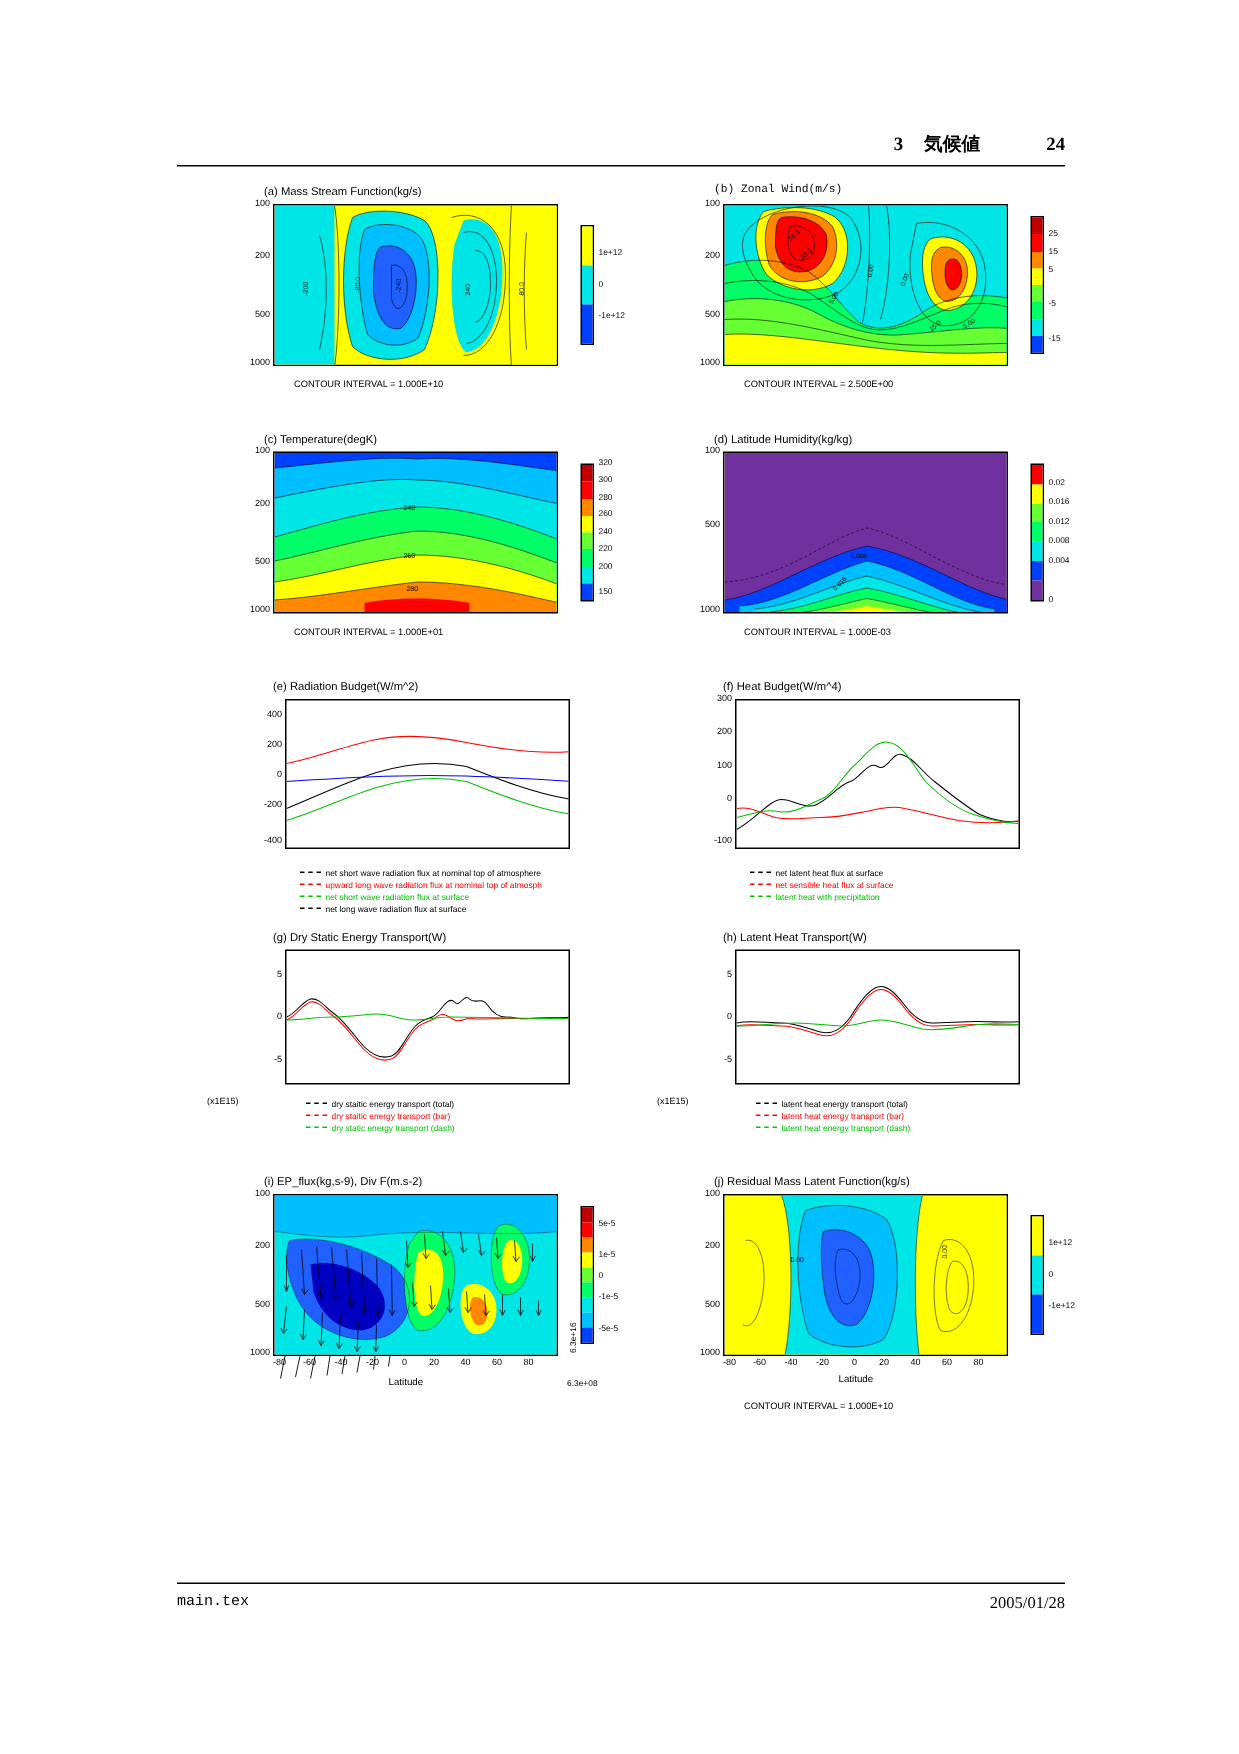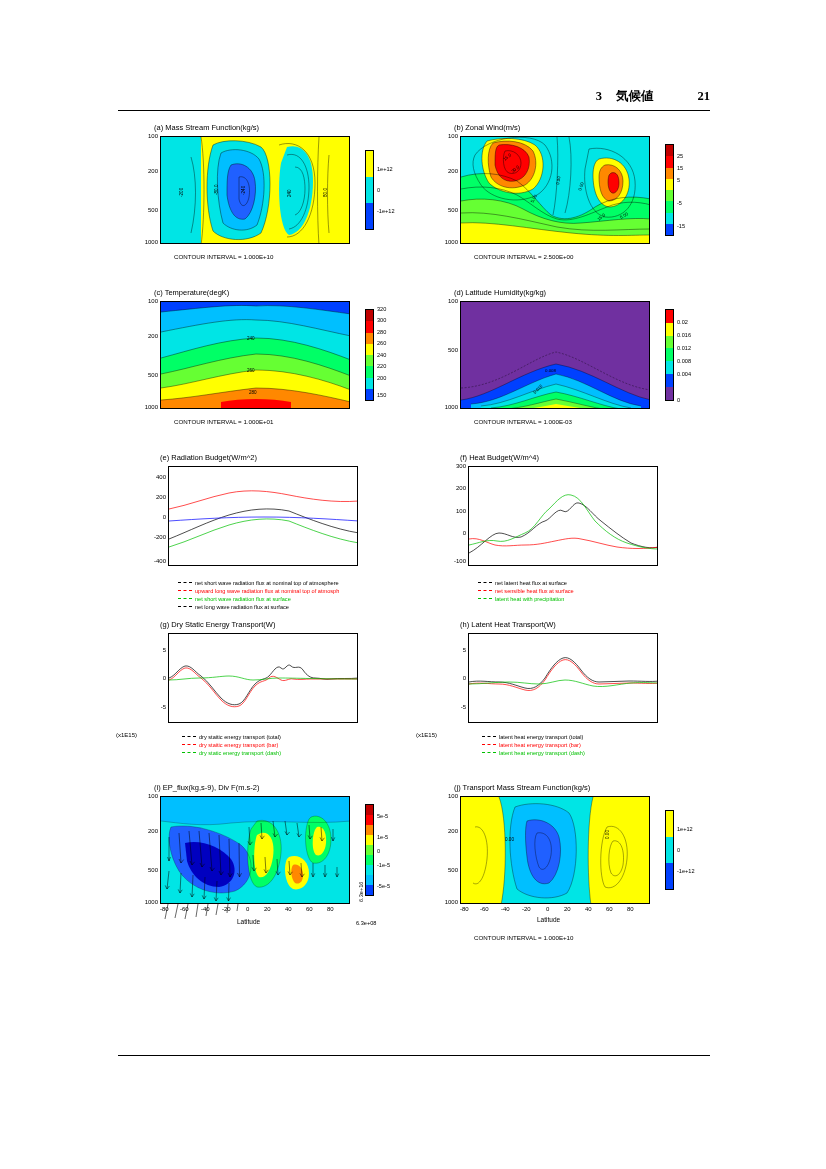--- a/index.html
+++ b/index.html
@@ -36,21 +36,21 @@
   .footer .fdate{font-family:"Liberation Serif",serif;font-size:11px;}
 
   
   .caption{
     position:absolute;left:150px;top:985px;width:530px;
     text-align:center;font-size:12px;
   }
   .caption .lab{font-weight:bold;}
 
   
-  .figs{position:absolute;left:112px;top:122px;width:600px;height:830px;}
+  .figs{position:absolute;left:134px;top:122px;width:600px;height:830px;}
   .panel{position:absolute;font-family:"Liberation Sans", sans-serif;}
   .ptitle{
     position:absolute;font-size:7.5px;color:#000;white-space:nowrap;
     font-family:"Liberation Sans", sans-serif;
   }
   .plotbox{position:absolute;border:1px solid #000;box-sizing:border-box;background:#fff;overflow:hidden;}
   .axlab{position:absolute;font-size:6px;font-family:"Liberation Sans", sans-serif;color:#000;white-space:nowrap;}
   .ylab{text-align:right;}
   .cint{position:absolute;font-size:6.2px;font-family:"Liberation Sans", sans-serif;white-space:nowrap;}
   .legend{position:absolute;font-size:5.6px;font-family:"Liberation Sans", sans-serif;line-height:8px;white-space:nowrap;}
@@ -63,21 +63,21 @@
   svg{display:block;}
 </style>
 </head>
 <body>
 
 <div class="page">
 
   <div class="header">
     <span class="sec-num">3</span>
     <span class="sec-title">気候値</span>
-    <span class="pagenum">21</span>
+    <span class="pagenum">24</span>
   </div>
   <div class="header-rule"></div>
 
   <div class="figs">
 
     <div class="panel" style="left:0;top:0;width:300px;height:150px;">
       <div class="ptitle" style="left:42px;top:1px;">(a) Mass Stream Function(kg/s)</div>
       <div class="plotbox" style="left:48px;top:14px;width:190px;height:108px;">
         <svg width="190" height="108" viewBox="0 0 190 108">
           <rect x="0" y="0" width="190" height="108" fill="#ffff00"></rect>
@@ -119,21 +119,21 @@
         <div class="seg" style="height:33%;background:#ffff00;"></div>
         <div class="seg" style="height:34%;background:#00e5e5;"></div>
         <div class="seg" style="height:33%;background:#0040ff;"></div>
       </div>
       <div class="cbtick" style="left:265px;top:44px;">1e+12</div>
       <div class="cbtick" style="left:265px;top:65px;">0</div>
       <div class="cbtick" style="left:265px;top:86px;">-1e+12</div>
     </div>
 
     <div class="panel" style="left:300px;top:0;width:300px;height:150px;">
-      <div class="ptitle" style="left:42px;top:1px;">(b) Zonal Wind(m/s)</div>
+      <div class="ptitle" style="left:42px;top:1px;font-family:Liberation Mono, monospace;">(b) Zonal Wind(m/s)</div>
       <div class="plotbox" style="left:48px;top:14px;width:190px;height:108px;">
         <svg width="190" height="108" viewBox="0 0 190 108">
           <rect x="0" y="0" width="190" height="108" fill="#00e5e5"></rect>
           <path d="M0 40 C20 34,40 36,56 44 C70 54,80 70,90 78 C104 86,120 80,134 70 C150 60,170 58,190 62 L190 108 L0 108 Z" fill="#00ff66"></path>
           <path d="M0 64 C20 60,44 62,62 72 C80 82,100 88,120 86 C146 84,170 80,190 82 L190 108 L0 108 Z" fill="#66ff33"></path>
           <path d="M0 86 C30 84,70 92,110 96 C150 100,170 98,190 98 L190 108 L0 108 Z" fill="#ffff00"></path>
           <path d="M26 4 C40 0,62 0,74 8 C86 18,84 42,72 52 C58 60,38 56,28 46 C20 34,18 14,26 4 Z" fill="#ffff00"></path>
           <path d="M32 6 C46 2,64 4,72 14 C78 26,74 42,64 48 C50 54,36 50,30 40 C26 28,26 12,32 6 Z" fill="#ff8800"></path>
           <path d="M38 8 C50 6,64 10,68 20 C70 32,64 42,54 44 C42 46,36 38,34 28 C34 18,34 10,38 8 Z" fill="#ff0000"></path>
           <path d="M138 22 C152 18,166 26,168 42 C170 58,160 70,148 70 C136 68,132 52,132 38 C132 30,134 24,138 22 Z" fill="#ffff00"></path>
@@ -475,21 +475,21 @@
       <div class="cbtick" style="left:265px;top:31px;">5e-5</div>
       <div class="cbtick" style="left:265px;top:52px;">1e-5</div>
       <div class="cbtick" style="left:265px;top:66px;">0</div>
       <div class="cbtick" style="left:265px;top:80px;">-1e-5</div>
       <div class="cbtick" style="left:265px;top:101px;">-5e-5</div>
       <div class="cbtick" style="left:246px;top:120px;transform:rotate(-90deg);transform-origin:left top;">6.3e+16</div>
       <div class="cbtick" style="left:244px;top:138px;">6.3e+08</div>
     </div>
 
     <div class="panel" style="left:300px;top:660px;width:300px;height:170px;">
-      <div class="ptitle" style="left:42px;top:1px;">(j) Transport Mass Stream Function(kg/s)</div>
+      <div class="ptitle" style="left:42px;top:1px;">(j) Residual Mass Latent Function(kg/s)</div>
       <div class="plotbox" style="left:48px;top:14px;width:190px;height:108px;">
         <svg width="190" height="108" viewBox="0 0 190 108">
           <rect x="0" y="0" width="190" height="108" fill="#ffff00"></rect>
           <path d="M38 0 C46 20,46 80,40 108 L130 108 C126 80,126 24,132 0 Z" fill="#00e5e5"></path>
           <path d="M54 10 C70 4,96 6,108 16 C118 30,118 78,106 96 C92 104,68 102,56 92 C48 68,46 30,54 10 Z" fill="#00bfff"></path>
           <path d="M66 24 C78 20,94 26,98 40 C102 56,98 78,88 86 C76 90,68 78,66 60 C64 44,64 30,66 24 Z" fill="#2060ff"></path>
           <g fill="none" stroke="#000" stroke-width="0.35">
             <path d="M38 0 C46 20,46 80,40 108"></path>
             <path d="M132 0 C126 24,126 80,130 108"></path>
             <path d="M54 10 C70 4,96 6,108 16 C118 30,118 78,106 96 C92 104,68 102,56 92 C48 68,46 30,54 10 Z"></path>
@@ -527,14 +527,18 @@
       </div>
       <div class="cbtick" style="left:265px;top:44px;">1e+12</div>
       <div class="cbtick" style="left:265px;top:65px;">0</div>
       <div class="cbtick" style="left:265px;top:86px;">-1e+12</div>
     </div>
 
   </div>
 
 
   <div class="footer-rule"></div>
+  <div class="footer">
+    <span class="fname">main.tex</span>
+    <span class="fdate">2005/01/28</span>
+  </div>
 
 </div>
 
 </body></html>

